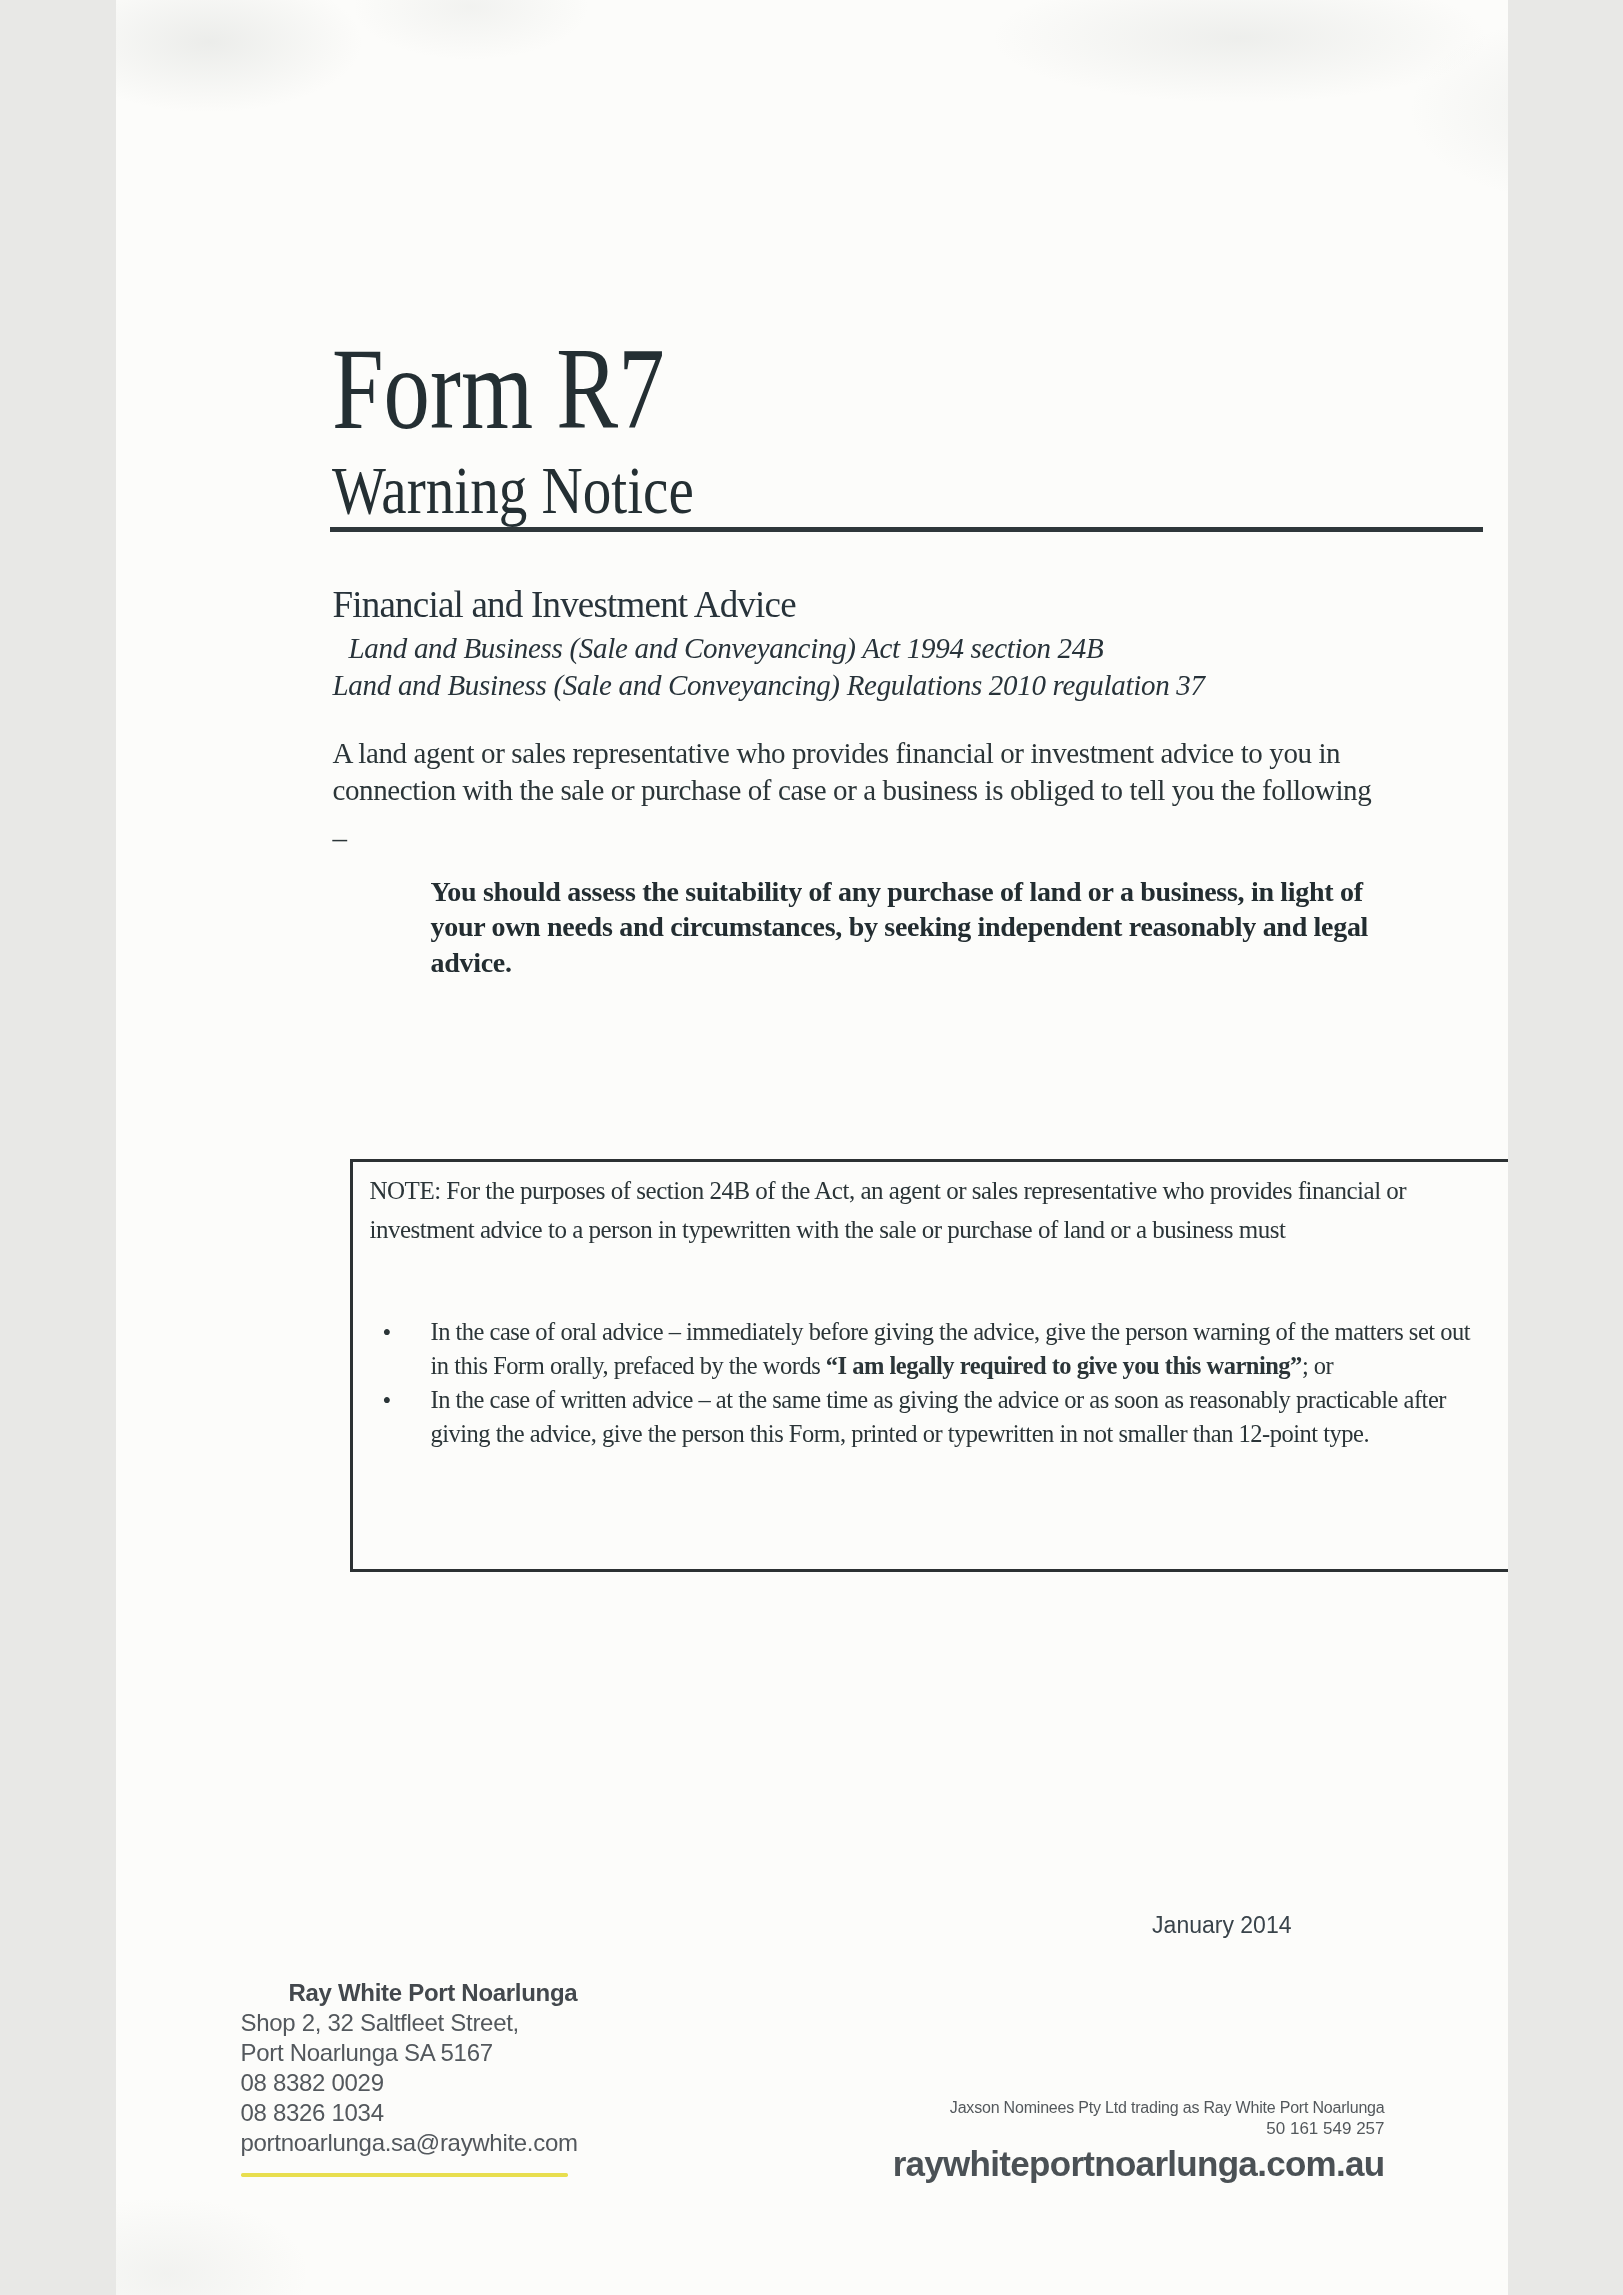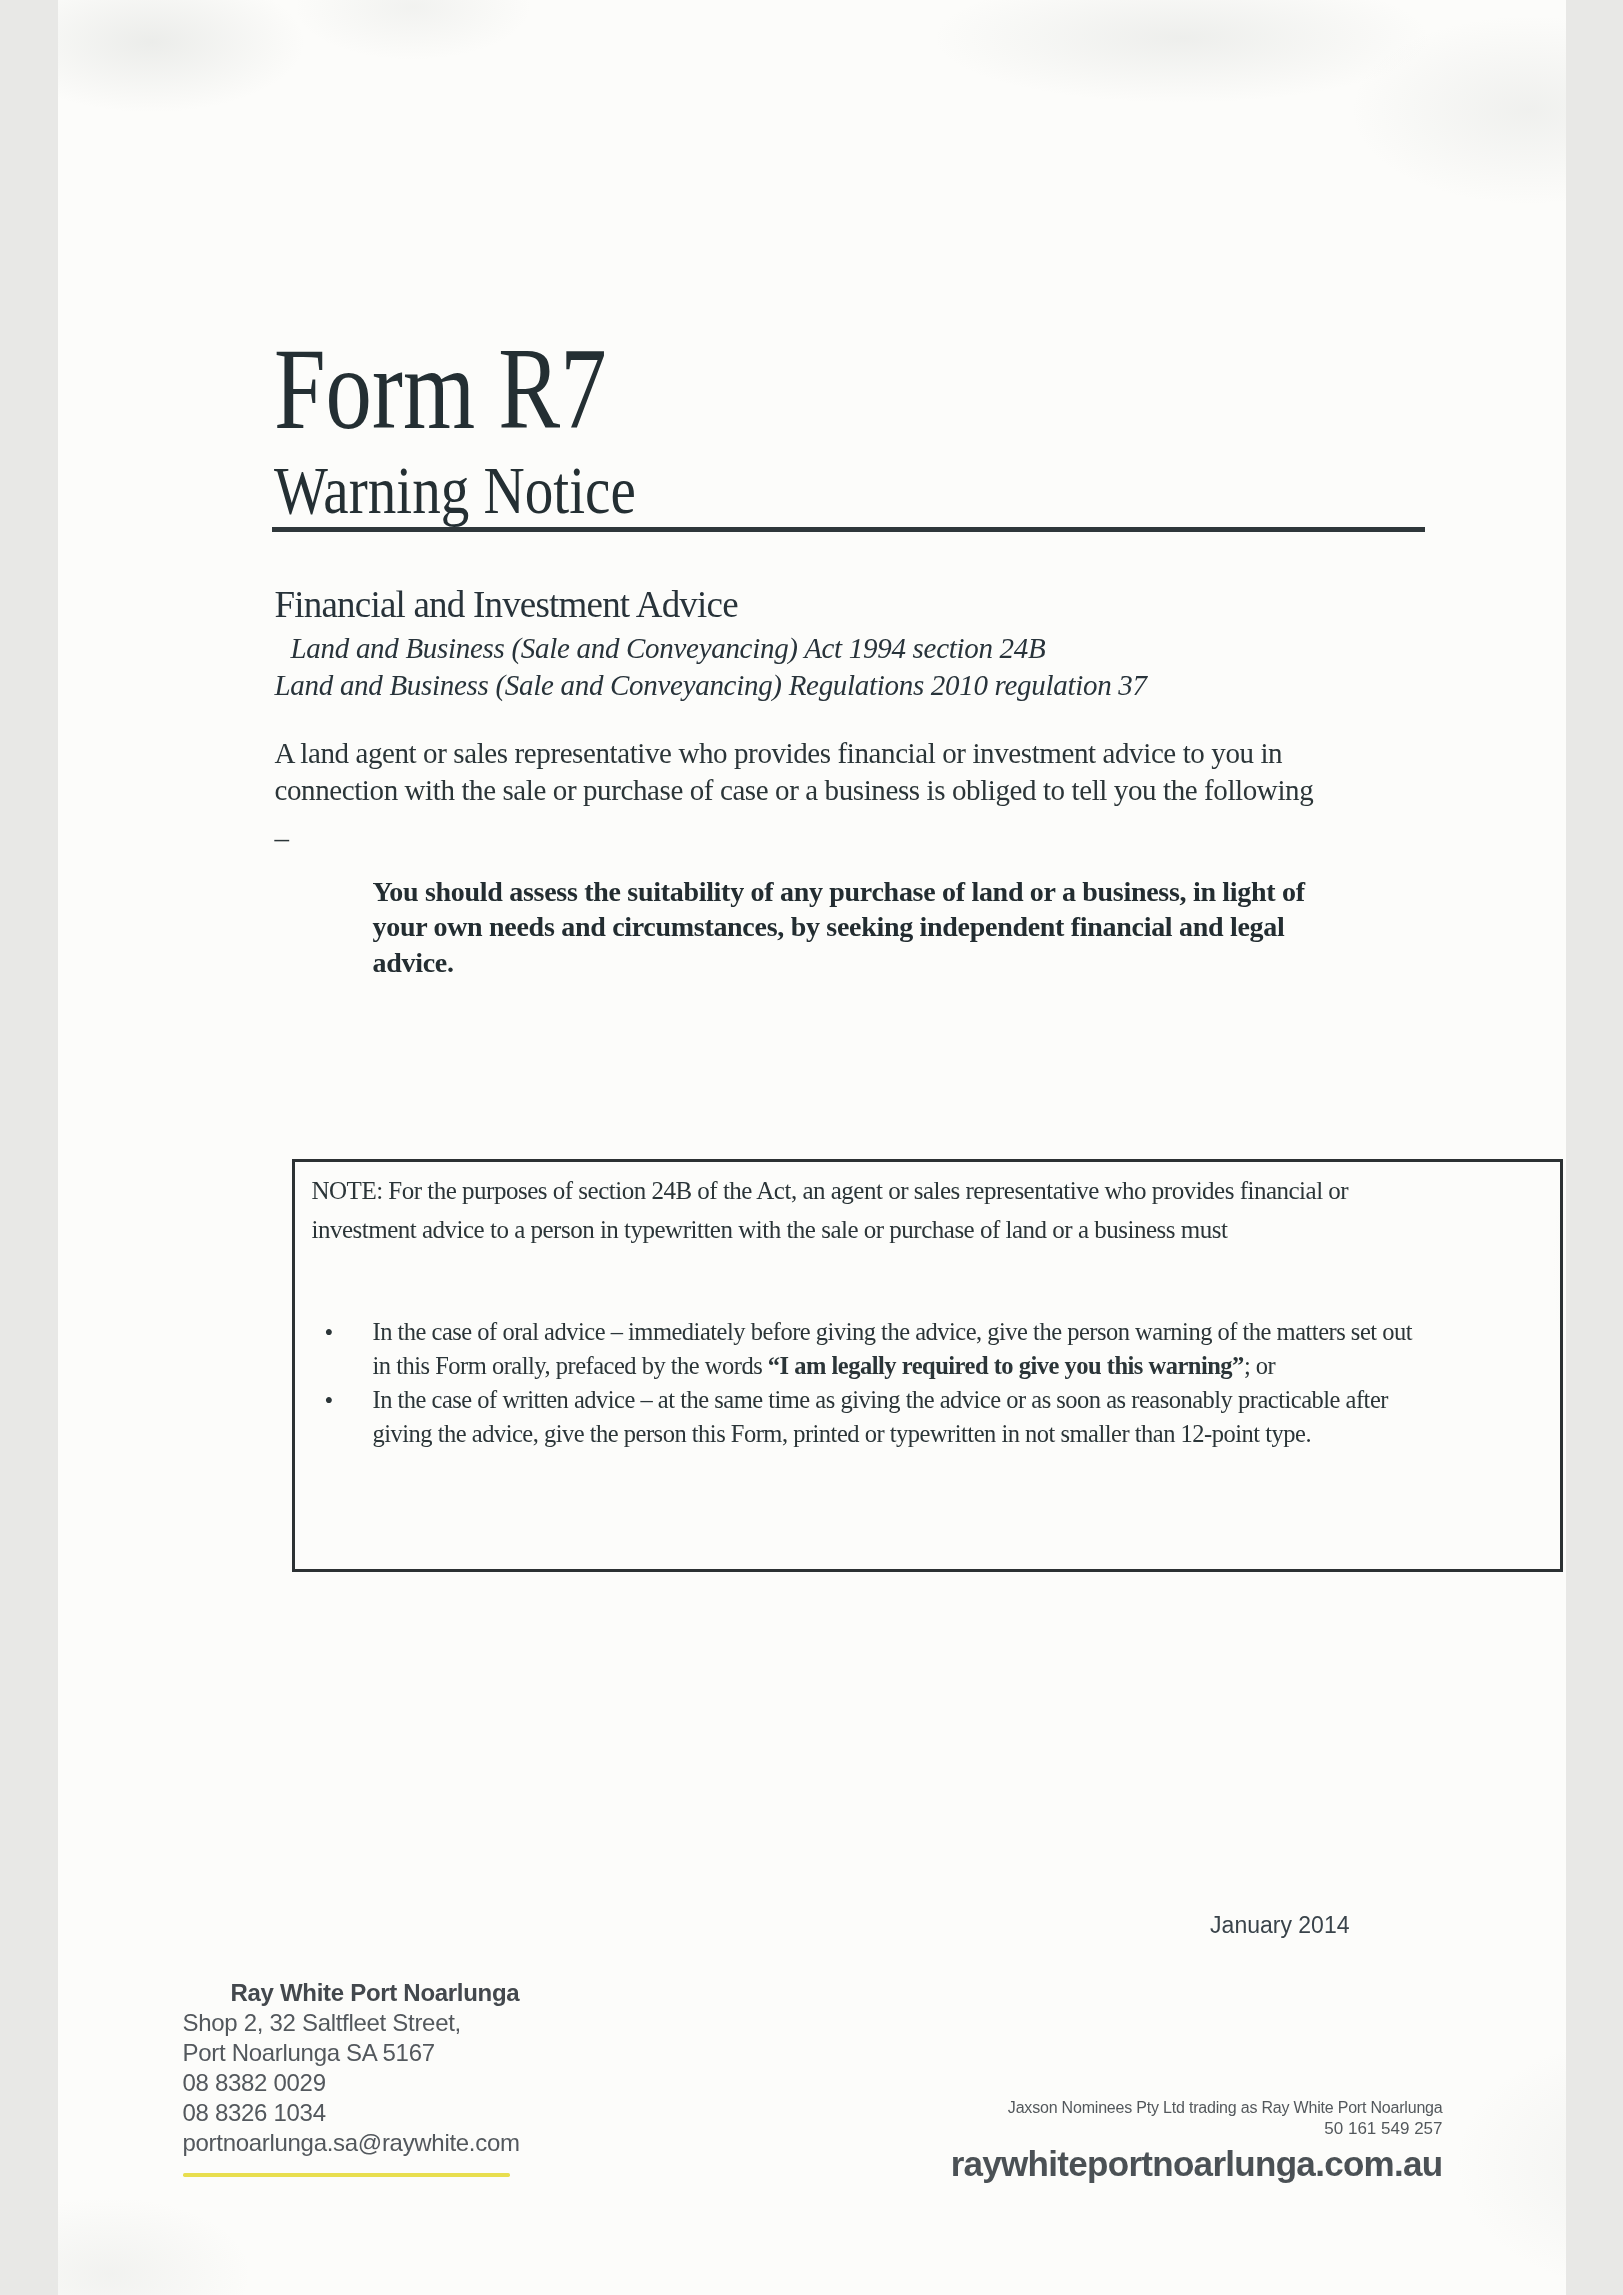--- a/index.html
+++ b/index.html
@@ -1,19 +1,19 @@
 <!DOCTYPE html>
 <html style="font-size:13.5px"><head>
 <meta charset="utf-8">
 <style>
   * { margin:0; padding:0; box-sizing:border-box; }
   html,body { background:#e8e8e6; }
   .page {
     position:relative;
-    width:1508px; height:2295px;
+    width:1392px; height:2295px;
     margin:0 auto;
     background:#fcfcfa;
     overflow:hidden;
     font-family:"Liberation Serif", serif;
     color:#2b3538;
   }
   
   .scan-noise {
     position:absolute; inset:0; pointer-events:none;
     background-image:
@@ -124,21 +124,21 @@
 
   <div class="sec-heading">Financial and Investment Advice</div>
   <div class="sec-italic" style="top:632px;margin-left:16px;">Land and Business (Sale and Conveyancing) Act 1994 section 24B</div>
   <div class="sec-italic" style="top:669px;">Land and Business (Sale and Conveyancing) Regulations 2010 regulation 37</div>
 
   <div class="intro-line" style="top:737px;">A land agent or sales representative who provides financial or investment advice to you in</div>
   <div class="intro-line" style="top:774px;">connection with the sale or purchase of case or a business is obliged to tell you the following</div>
   <div class="intro-line" style="top:822px;">–</div>
 
   <div class="warn-line" style="top:876px;">You should assess the suitability of any purchase of land or a business, in light of</div>
-  <div class="warn-line" style="top:911px;">your own needs and circumstances, by seeking independent financial and legal</div>
+  <div class="warn-line" style="top:911px;">your own needs and circumstances, by seeking independent reasonably and legal</div>
   <div class="warn-line" style="top:947px;">advice.</div>
 
   <div class="note-box"></div>
   <div class="note-line" style="top:1177px;">NOTE: For the purposes of section 24B of the Act, an agent or sales representative who provides financial or</div>
   <div class="note-line" style="top:1216px;">investment advice to a person in typewritten with the sale or purchase of land or a business must</div>
 
   <div class="bullet-dot" style="top:1318px;">•</div>
   <div class="nb-line" style="top:1318px;">In the case of oral advice – immediately before giving the advice, give the person warning of the matters set out</div>
   <div class="nb-line" style="top:1352px;"><span>in this Form orally, prefaced by the words </span><strong>“I am legally required to give you this warning”</strong><span>; or</span></div>
 

